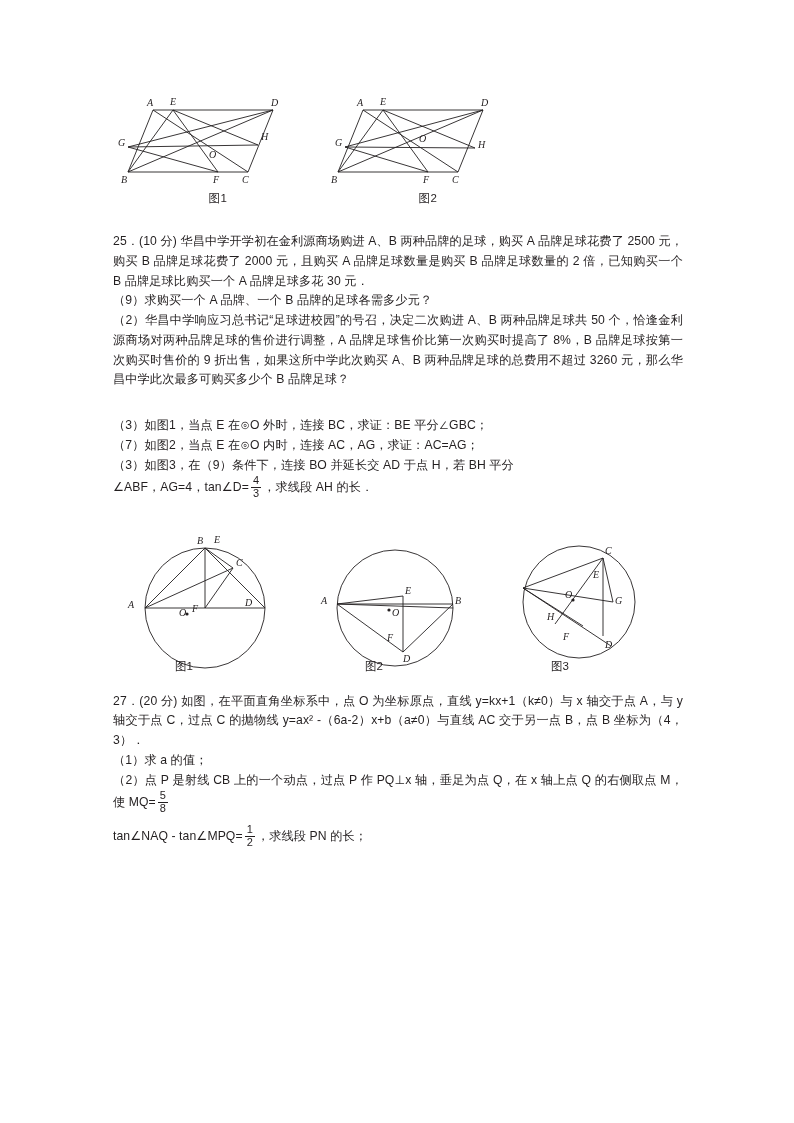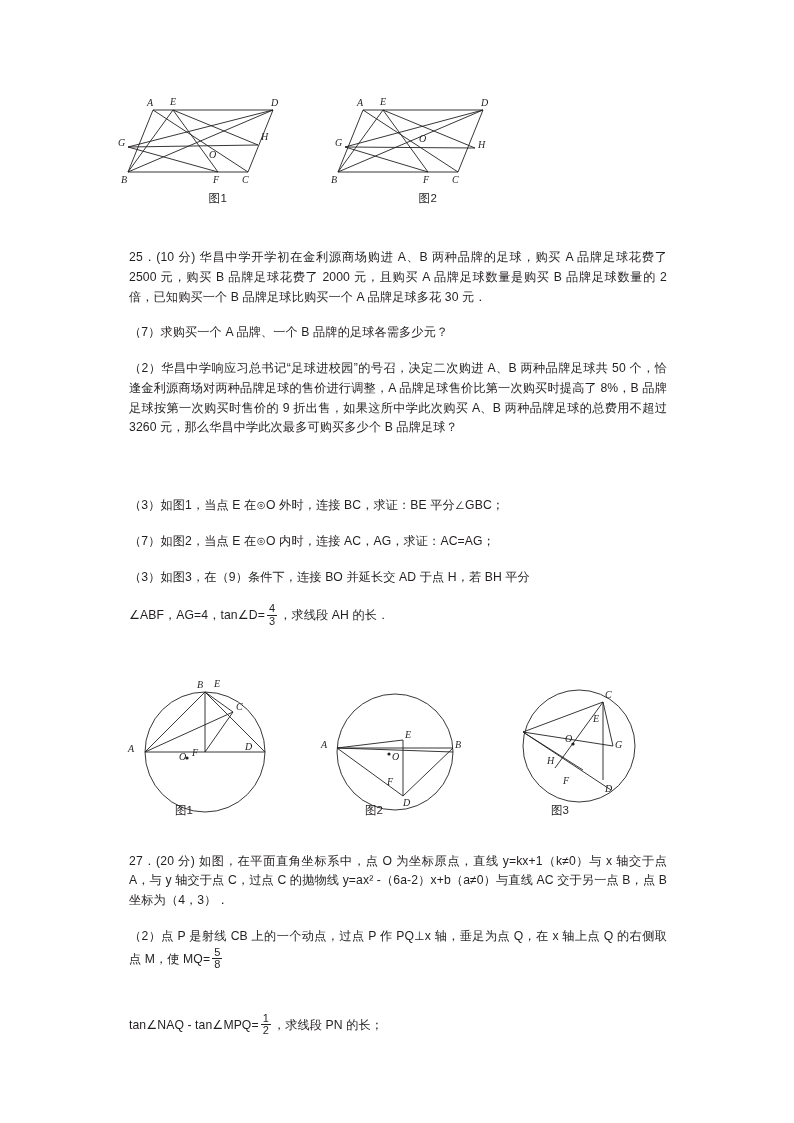--- a/index.html
+++ b/index.html
@@ -33,21 +33,21 @@
     letter-spacing: 0.5px;
     margin-top: 1px;
   }
   .qblock {
     font-size: 12.2px;
     line-height: 1.62;
     letter-spacing: 0.1px;
     text-align: justify;
   }
   .qblock p {
-    margin: 16px;
+    margin: 0;
   }
   .spacer-lg { height: 26px; }
   .spacer-md { height: 16px; }
   .spacer-sm { height: 10px; }
   .frac {
     display: inline-block;
     vertical-align: -0.55em;
     text-align: center;
     font-size: 11px;
     line-height: 1.05;
@@ -123,21 +123,21 @@
           </g>
         </svg>
         <div class="fig-caption">图2</div>
       </div>
     </div>
 
     <div class="spacer-lg"></div>
 
     <div class="qblock">
       <p>25．(10 分) 华昌中学开学初在金利源商场购进 A、B 两种品牌的足球，购买 A 品牌足球花费了 2500 元，购买 B 品牌足球花费了 2000 元，且购买 A 品牌足球数量是购买 B 品牌足球数量的 2 倍，已知购买一个 B 品牌足球比购买一个 A 品牌足球多花 30 元．</p>
-      <p>（7）求购买一个 A 品牌、一个 B 品牌的足球各需多少元？</p>
+      <p>（9）求购买一个 A 品牌、一个 B 品牌的足球各需多少元？</p>
       <p>（2）华昌中学响应习总书记“足球进校园”的号召，决定二次购进 A、B 两种品牌足球共 50 个，恰逢金利源商场对两种品牌足球的售价进行调整，A 品牌足球售价比第一次购买时提高了 8%，B 品牌足球按第一次购买时售价的 9 折出售，如果这所中学此次购买 A、B 两种品牌足球的总费用不超过 3260 元，那么华昌中学此次最多可购买多少个 B 品牌足球？</p>
     </div>
 
     <div class="spacer-lg"></div>
 
     <div class="qblock">
       <p>（3）如图1，当点 E 在⊙O 外时，连接 BC，求证：BE 平分∠GBC；</p>
       <p>（7）如图2，当点 E 在⊙O 内时，连接 AC，AG，求证：AC=AG；</p>
       <p>
         <span>（3）如图3，在（9）条件下，连接 BO 并延长交 AD 于点 H，若 BH 平分</span>
@@ -224,20 +224,21 @@
           </g>
           <text x="58" y="154" font-family="Liberation Sans, sans-serif" font-size="11.5" fill="#231f20">图3</text>
         </svg>
       </div>
     </div>
 
     <div class="spacer-md"></div>
 
     <div class="qblock">
       <p>27．(20 分) 如图，在平面直角坐标系中，点 O 为坐标原点，直线 y=kx+1（k≠0）与 x 轴交于点 A，与 y 轴交于点 C，过点 C 的抛物线 y=ax² -（6a-2）x+b（a≠0）与直线 AC 交于另一点 B，点 B 坐标为（4，3）．</p>
+      <p>（1）求 a 的值；</p>
       <p>
         <span>（2）点 P 是射线 CB 上的一个动点，过点 P 作 PQ⊥x 轴，垂足为点 Q，在 x 轴上点 Q 的右侧取点 M，使 MQ=</span><span class="frac"><span class="num">5</span><span class="den">8</span></span>
       </p>
       <div class="spacer-sm"></div>
       <p>
         <span>tan∠NAQ - tan∠MPQ=</span><span class="frac"><span class="num">1</span><span class="den">2</span></span><span>，求线段 PN 的长；</span>
       </p>
     </div>
 
   </div>

